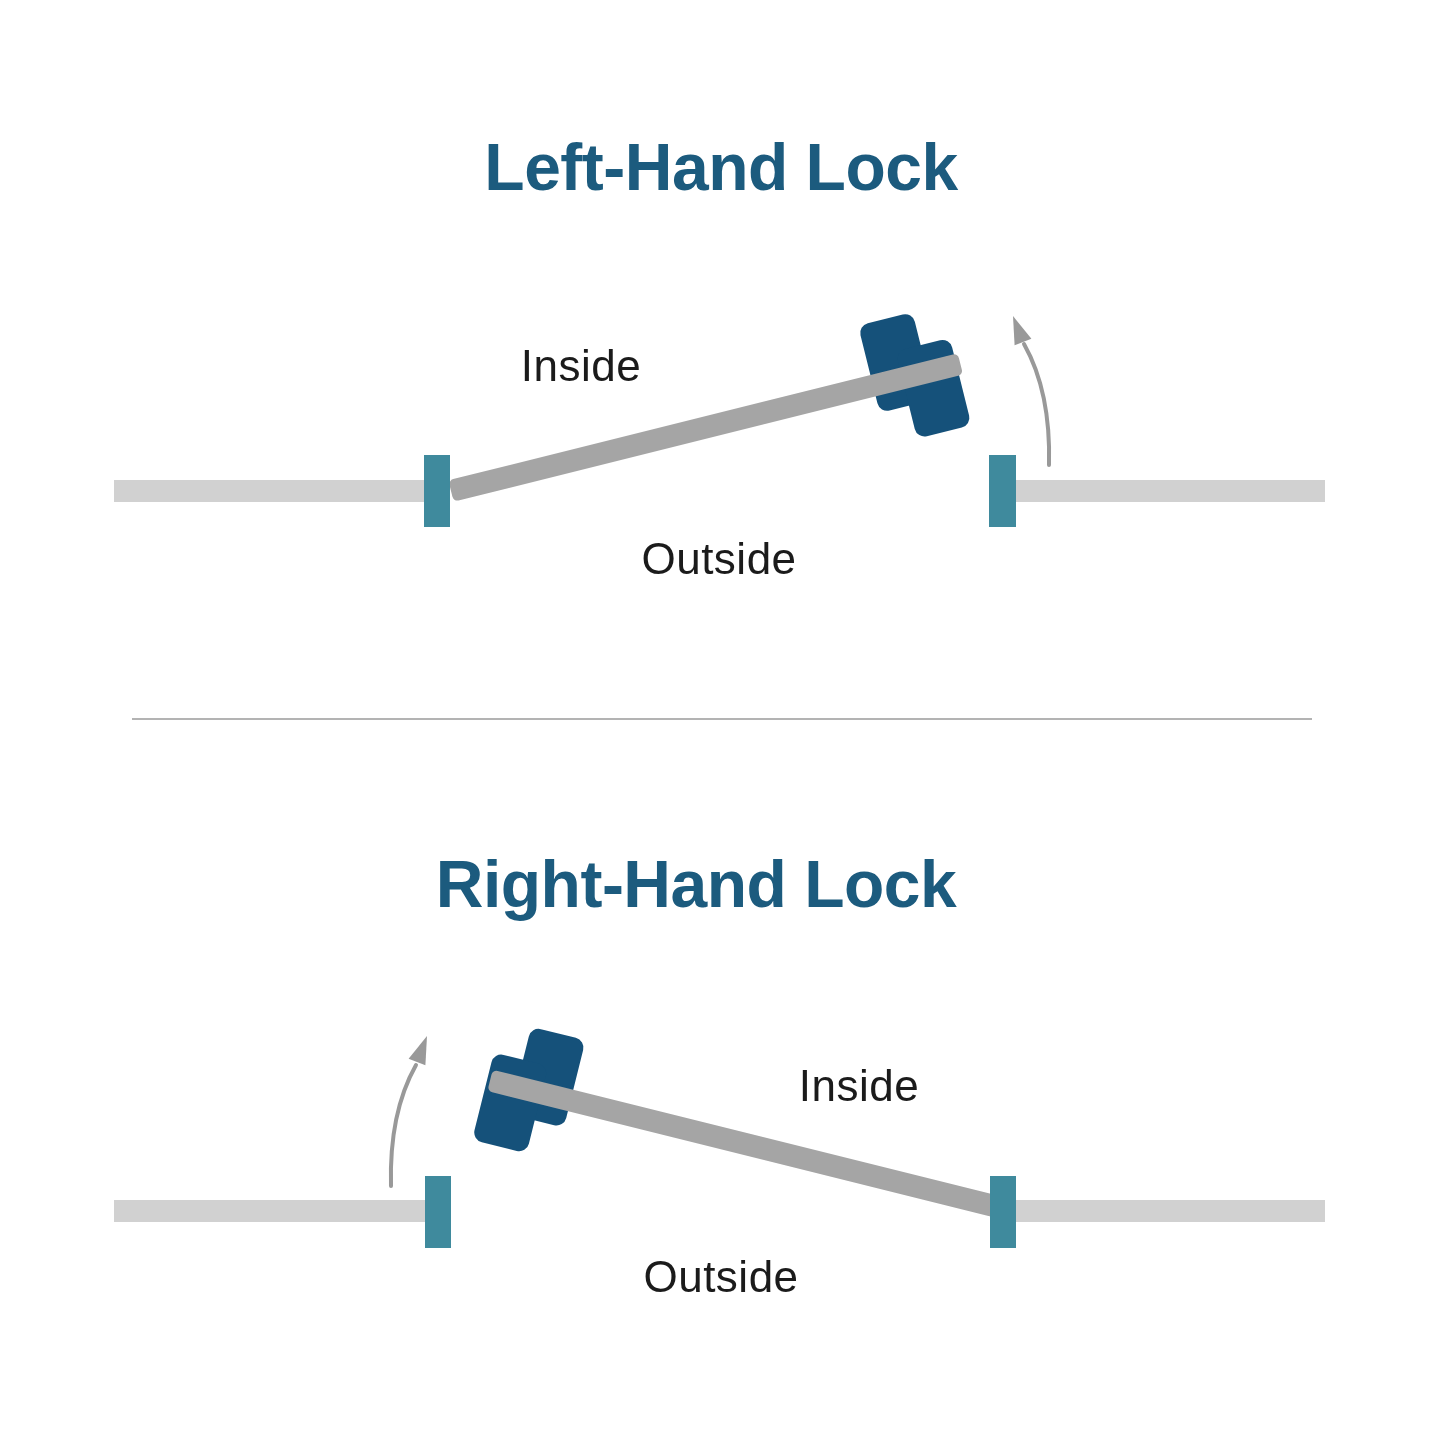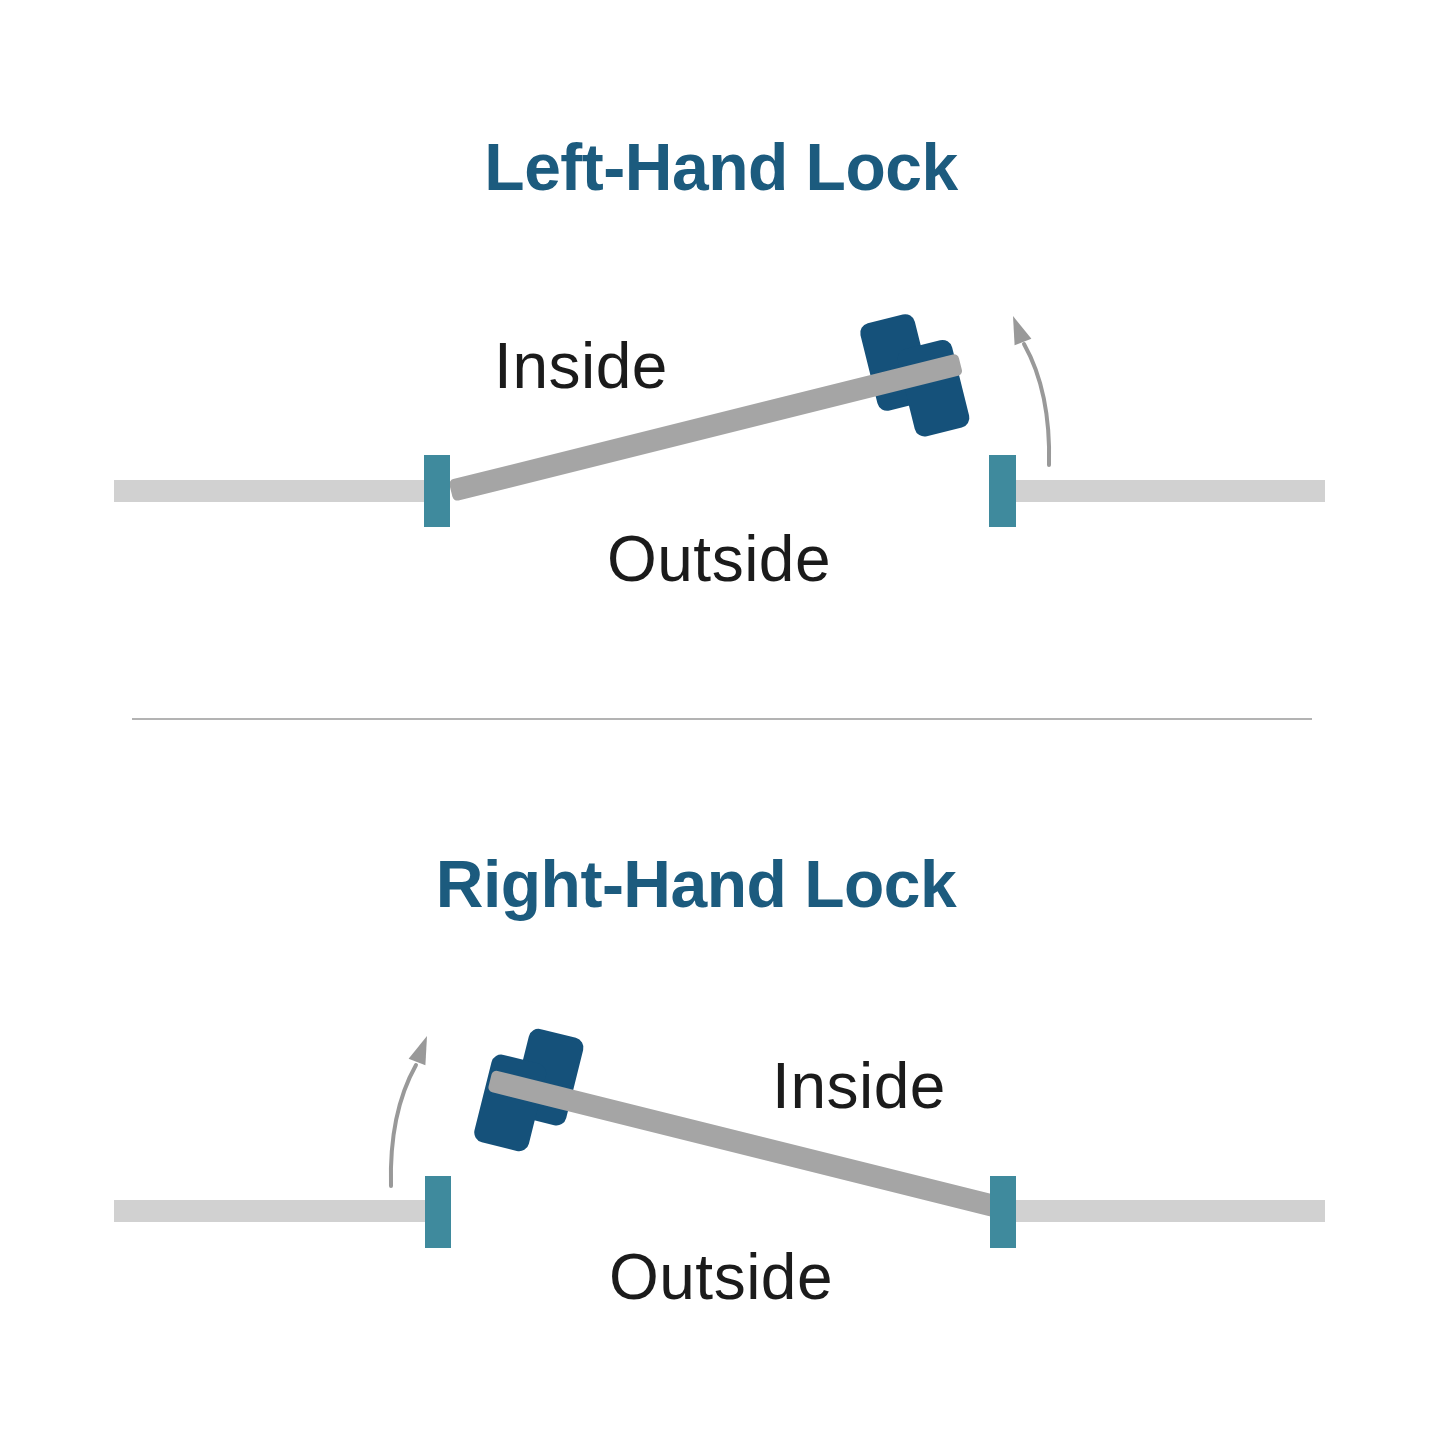--- a/index.html
+++ b/index.html
@@ -18,21 +18,21 @@
   .shapes {
     position: absolute;
     left: 0;
     top: 0;
     width: 1440px;
     height: 1440px;
   }
   .label {
     position: absolute;
     transform: translate(-50%, -50%);
-    font-size: 64px;
+    font-size: 44px;
     font-weight: 400;
     color: #1B1B1B;
     white-space: nowrap;
     letter-spacing: 0.5px;
   }
   .title {
     position: absolute;
     transform: translate(-50%, -50%);
     font-size: 66px;
     font-weight: 700;

